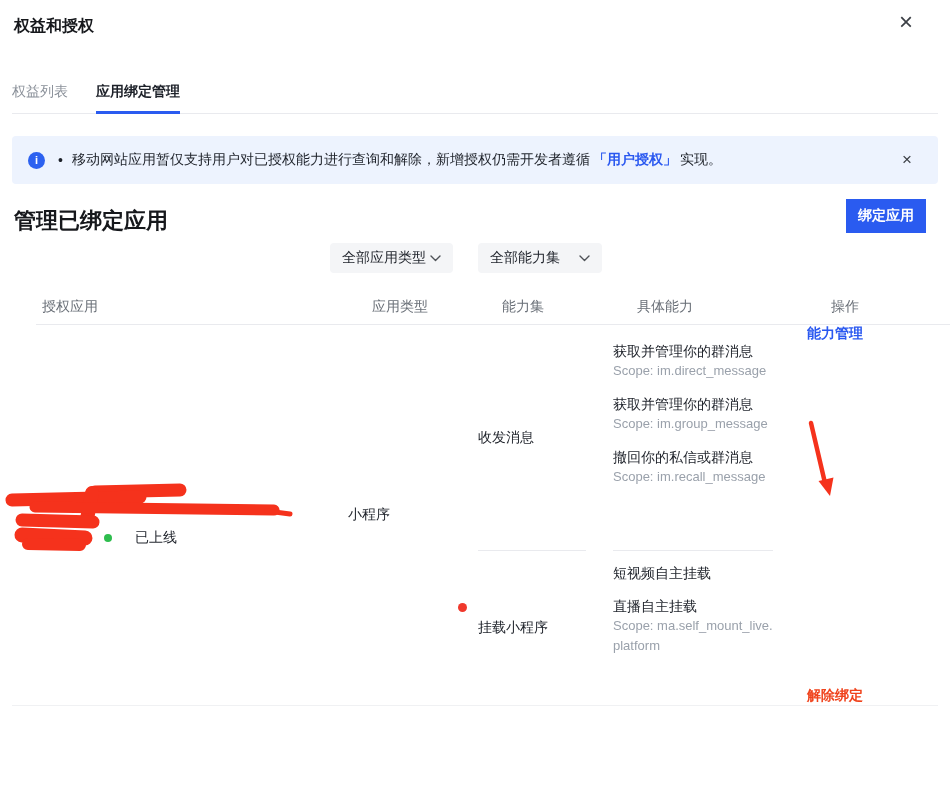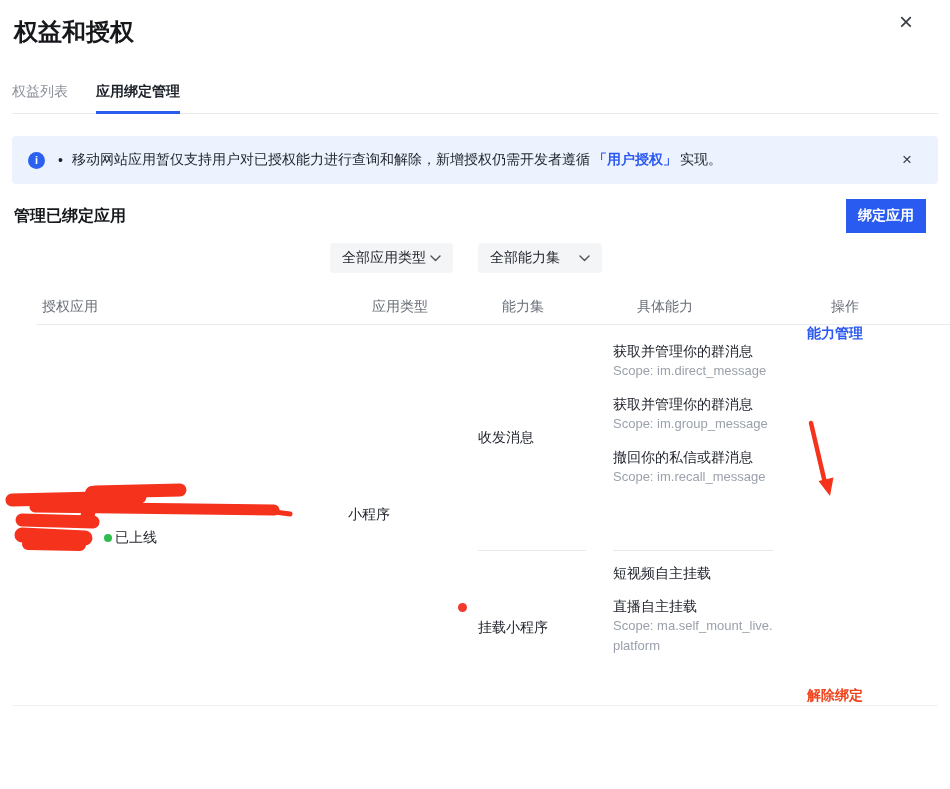--- a/index.html
+++ b/index.html
@@ -1,48 +1,48 @@
 <!DOCTYPE html>
 <html><head>
 <meta charset="utf-8">
 <style>
   * { margin:0; padding:0; box-sizing:border-box; }
   html,body { background:#fff; }
   body { width:950px; height:789px; font-family:"Liberation Sans","DejaVu Sans",sans-serif; color:#1d2129; }
   .modal { position:relative; width:950px; height:789px; background:#fff; overflow:hidden; }
 
-  .modal-title { position:absolute; left:14px; top:16px; font-size:24px; font-weight:700; color:#16181c; }
+  .modal-title { position:absolute; left:14px; top:16px; font-size:16px; font-weight:700; color:#16181c; }
   .modal-close { position:absolute; left:899px; top:8px; font-size:24px; font-weight:400; color:#3b3f45; cursor:pointer; line-height:28px; }
 
   .tabs { position:absolute; left:12px; top:80px; width:926px; height:34px; border-bottom:1px solid #e9eaee; display:flex; gap:28px;font-family:Liberation Mono, monospace; }
   .tab { height:34px; font-size:14px; color:#8a9099; cursor:pointer; padding-top:3px; }
   .tab.active { color:#1d2129; font-weight:700; border-bottom:3px solid #2a5bf0; }
 
   .banner { position:absolute; left:12px; top:136px; width:926px; height:48px; background:#edf3fe; border-radius:4px; display:flex; align-items:center; padding:0 16px; font-size:14px; color:#1d2129; }
   .info-icon { flex:none; width:17px; height:17px; border-radius:50%; background:#2c61f0; color:#fff; font-size:11px; font-weight:700; display:flex; align-items:center; justify-content:center; }
   .banner-bullet { margin:0 9px 0 13px; color:#1d2129; }
   .banner-link { color:#2a58f0; font-weight:700; margin:0 3px; cursor:pointer; }
   .banner-close { position:absolute; right:26px; font-size:17px; color:#3b3f45; cursor:pointer; }
 
-  .section-title { position:absolute; left:14px; top:206px; font-size:16px; font-weight:700; color:#16181c;text-align:center; }
+  .section-title { position:absolute; left:14px; top:206px; font-size:22px; font-weight:700; color:#16181c;text-align:center; }
   .bind-btn { position:absolute; left:846px; top:199px; width:80px; height:34px; background:#2a5bf0; color:#fff; border:none; border-radius:0; font-size:14px; font-weight:600; cursor:pointer; font-family:inherit; }
 
   .search-box { position:absolute; left:12px; top:243px; width:303px; height:30px; background:#f4f5f7; border-radius:4px; display:flex; align-items:center; gap:8px; padding:0 10px; }
   .search-box input { flex:1; border:none; background:transparent; outline:none; font-size:13.5px; color:#1d2129; font-family:inherit; }
   .search-box input::placeholder { color:#9aa1ab; }
   .dropdown { position:absolute; top:243px; height:30px; background:#f4f5f7; border-radius:4px; display:flex; align-items:center; justify-content:space-between; padding:0 12px; font-size:14px; color:#1d2129; cursor:pointer; }
   .dd-type { left:330px; width:123px; }
   .dd-cap { left:478px; width:124px; }
 
   .thead { position:absolute; left:12px; top:290px; width:926px; height:35px; display:grid; grid-template-columns:336px 130px 135px 194px 1fr; align-items:center; border-bottom:1px solid #e9eaee; font-size:14px; color:#696f77;margin-left:24px; }
   .thead .th:first-child { padding-left:6px; }
 
   .tbody { position:absolute; left:12px; top:325px; width:926px; display:grid; grid-template-columns:336px 130px 135px 194px 1fr; grid-template-rows:226px 154px; border-bottom:1px solid #f0f1f3; font-size:14px; }
   .app-cell { grid-column:1; grid-row:1/3; position:relative; }
-  .status-row { position:absolute; left:92px; top:204px; display:flex; align-items:center; gap:3px; color:#1d2129; }
+  .status-row { position:absolute; left:92px; top:204px; display:flex; align-items:center; gap:23px; color:#1d2129; }
   .status-dot { width:8px; height:8px; border-radius:50%; background:#2ebd4e; }
   .scribble { position:absolute; left:-10px; top:150px; pointer-events:none; }
   .type-cell { grid-column:2; grid-row:1/3; display:flex; align-items:center; }
   .set-cell { display:flex; align-items:center; position:relative; color:#1d2129; }
   .set-cell.g1 { grid-column:3; grid-row:1; }
   .set-cell.g1::after { content:""; position:absolute; left:0; bottom:0; width:108px; height:1px; background:#e9eaee; }
   .set-cell.g2 { grid-column:3; grid-row:2; }
   .cap-cell { grid-column:4; position:relative; padding:16px 30px 0 0; }
   .cap-cell.g1 { grid-row:1; }
   .cap-cell.g1::after { content:""; position:absolute; left:0; bottom:0; width:160px; height:1px; background:#e9eaee; }

